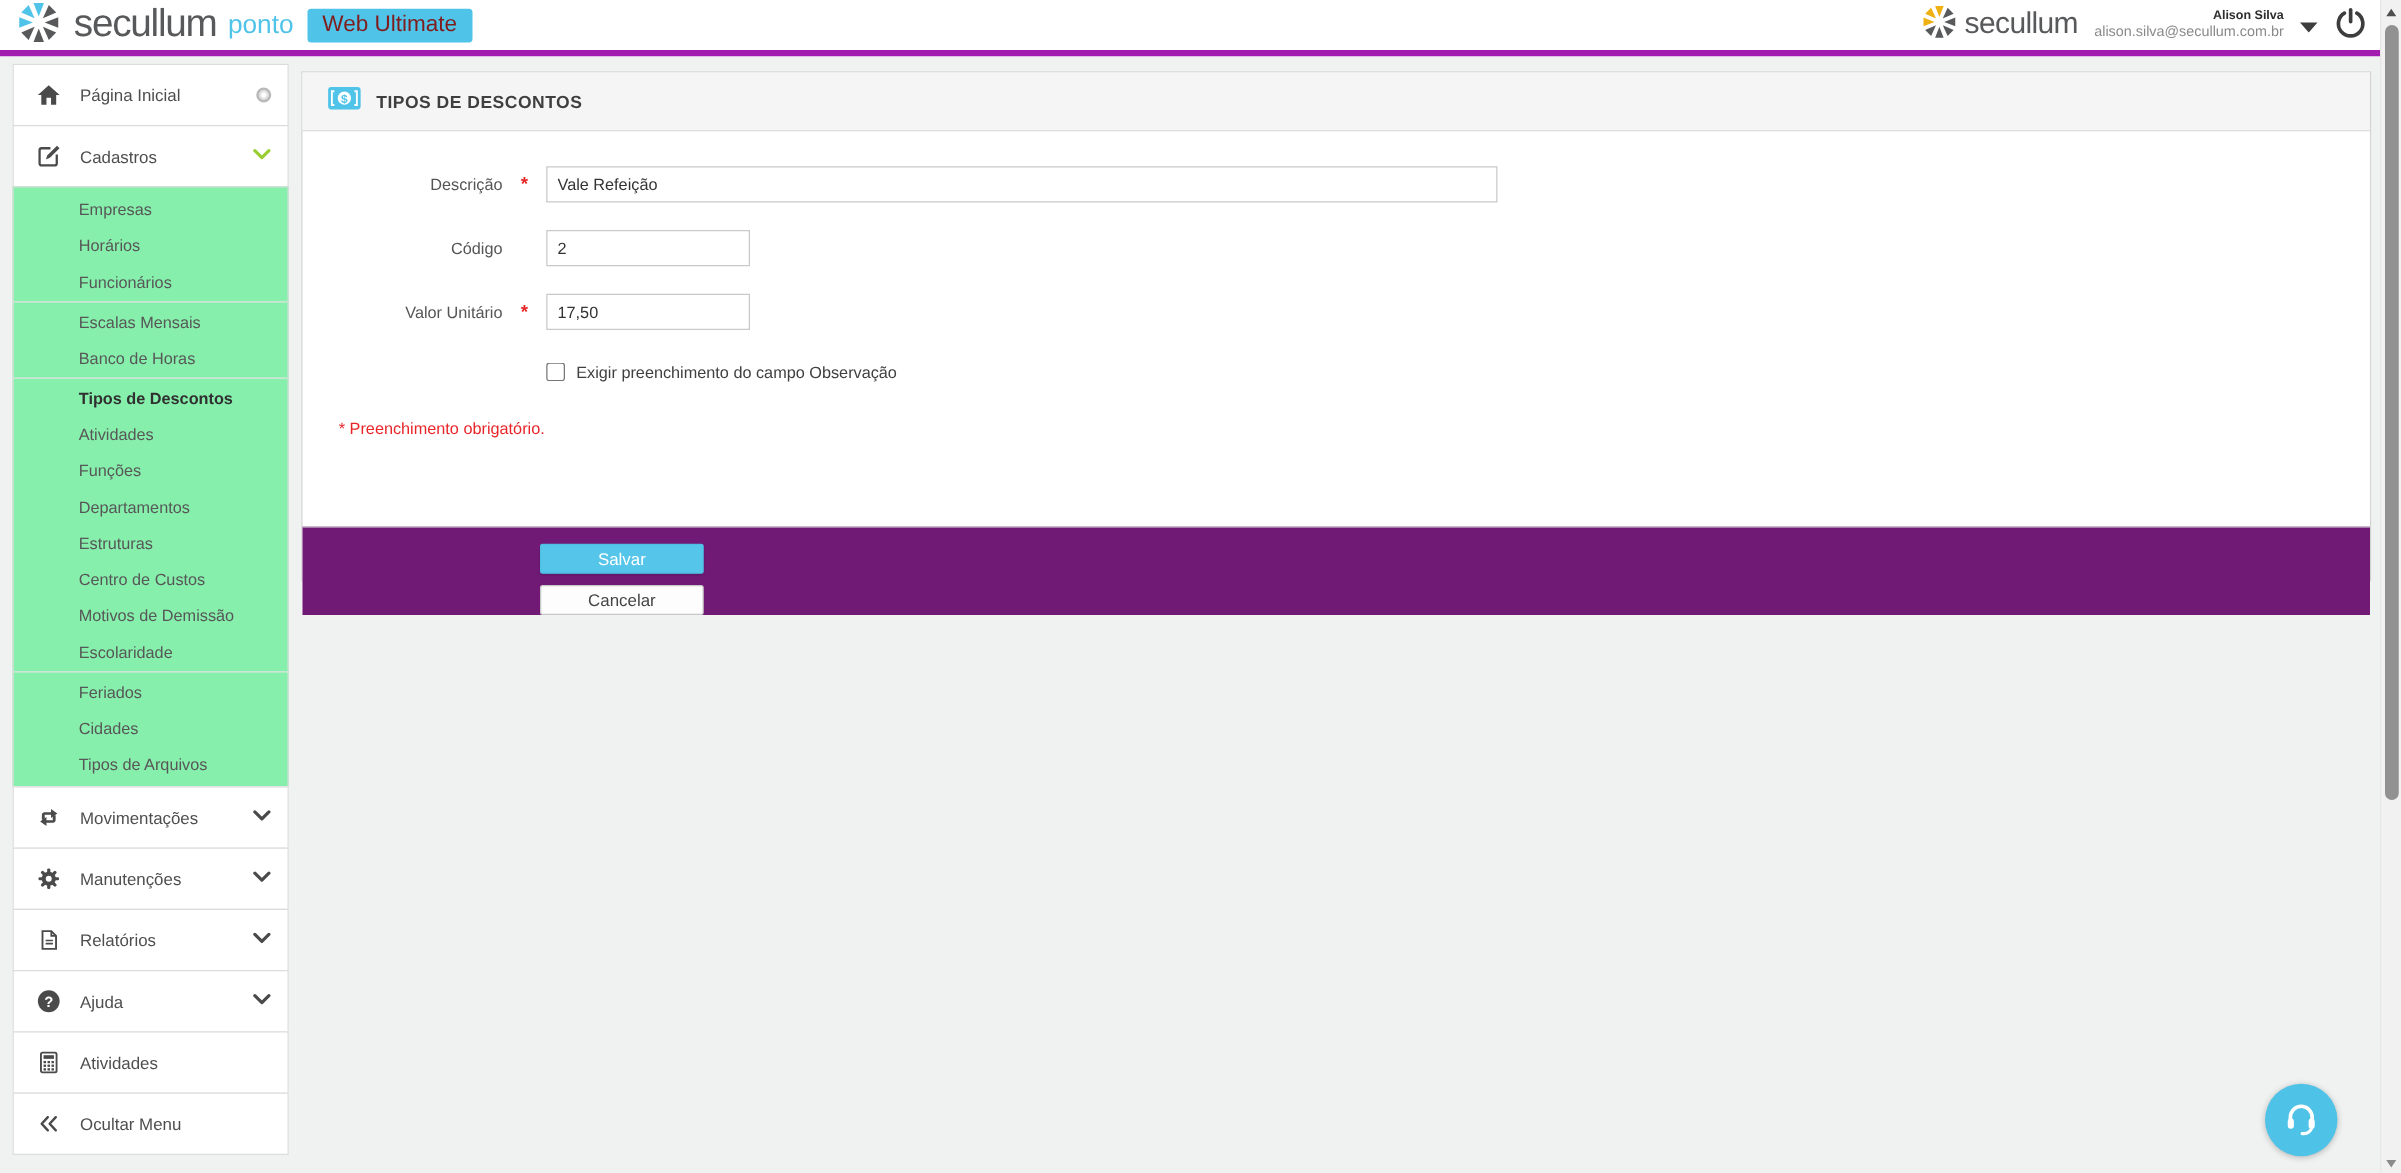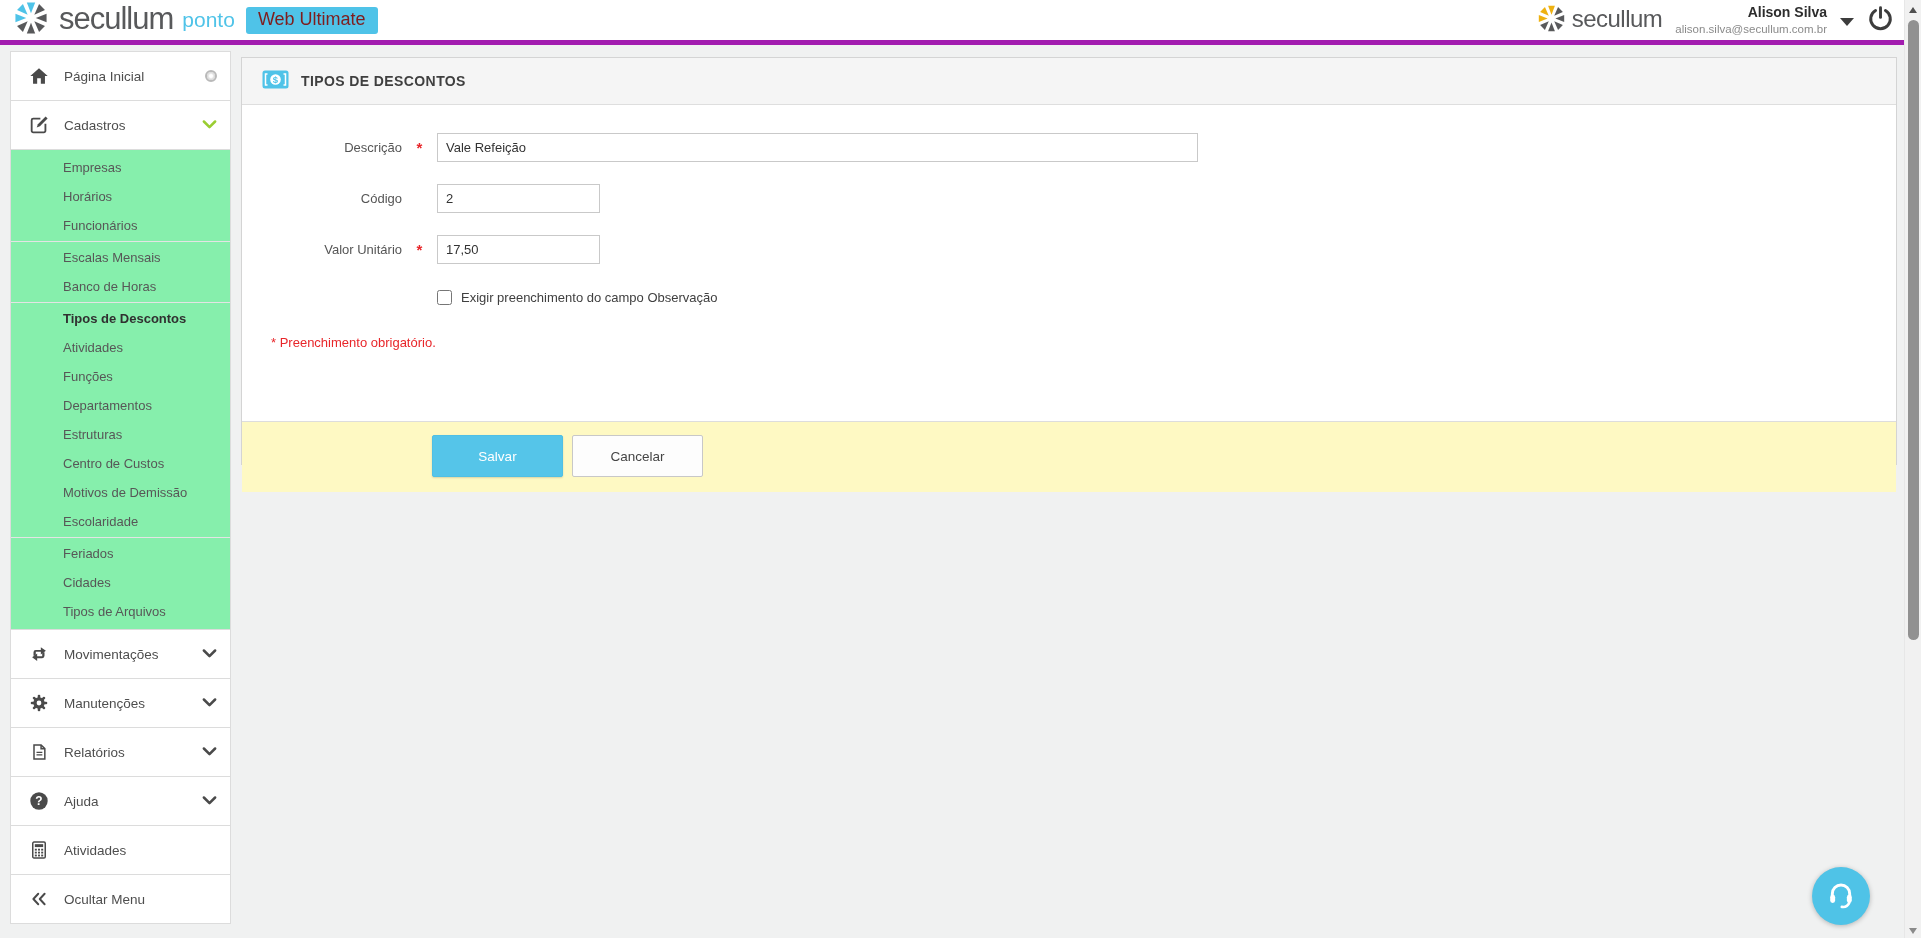--- a/index.html
+++ b/index.html
@@ -12,21 +12,21 @@
             justify-content:space-between; padding:0 10px 0 12px; }
   .brand { display:flex; align-items:center; gap:9px; }
   .brand-name { font-size:31px; color:#58595b; letter-spacing:-1px; margin-top:-3px; }
   .brand-product { font-size:21px; color:#4fc3e8; margin-top:-1px; }
   .edition-badge { background:#4fc3e8; color:#7f1d1d; font-size:18px; padding:2px 12px 4px;
                    border-radius:3px; margin-left:2px; }
   .header-right { display:flex; align-items:center; gap:13px; }
   .partner { display:flex; align-items:center; gap:5px; }
   .partner-name { font-size:24px; color:#58595b; letter-spacing:-0.5px; margin-top:-2px; }
   .user-block { text-align:right; line-height:1.25; cursor:pointer; }
-  .user-name { font-size:14px; font-weight:bold; color:#2d2d2d; }
+  .user-name { font-size:10px; font-weight:bold; color:#2d2d2d; }
   .user-email { font-size:11.5px; color:#8a8a8a; }
   .caret-down { width:0; height:0; border-left:7px solid transparent;
                 border-right:7px solid transparent; border-top:8px solid #3d3d3d; margin-top:4px; }
   .power-btn { background:none; border:none; cursor:pointer; display:flex; align-items:center; }
 
   
   .scrollbar { position:absolute; top:0; right:0; width:17px; height:938px; background:#f1f1f1;
                border-left:1px solid #e7e7e7; }
   .sb-up { position:absolute; top:7px; left:4px; width:0; height:0;
            border-left:4.5px solid transparent; border-right:4.5px solid transparent;
@@ -64,22 +64,22 @@
   .flabel { width:160px; text-align:right; font-size:13px; color:#555; }
   .fstar { width:35px; text-align:center; color:#e8262a; font-weight:bold; font-size:15px; }
   input.text { height:29px; border:1px solid #c9c9c9; padding:0 8px; font-size:13px;
                color:#333; background:#fff; font-family:inherit; }
   .w-lg { width:761px; }
   .w-sm { width:163px; }
   .checkbox-row { margin-top:26px; margin-left:195px; display:flex; align-items:center; gap:9px; }
   .checkbox-row input { width:15px; height:15px; cursor:pointer; }
   .checkbox-row span { font-size:13px; color:#404040; }
   .required-note { margin-top:30px; margin-left:29px; color:#e8262a; font-size:13px; }
-  .panel-footer { border-top:1px solid #ddd; height:71px; background:#fef9c3;
-                  display:flex; align-items:flex-start; padding:13px 0 0 190px; gap:9px; }
+  .panel-footer { border-top:1px solid #ddd; height:71px; background:#701a75;
+                  display:flex; align-items:flex-start; padding:13px 0 0 190px; gap:9px;flex-direction:column; }
   .btn { width:131px; height:42px; font-size:13.5px; font-family:inherit; border-radius:2px;
          cursor:pointer; }
   .btn-save { background:#55c5e9; border:1px solid #4fc0e5; color:#fff;
               box-shadow:0 1px 2px rgba(0,0,0,0.15); }
   .btn-cancel { background:#fdfdfd; border:1px solid #c8c8c8; color:#454545; }
 
   
   .help-float { position:absolute; right:51px; bottom:13px; width:58px; height:58px;
                 border-radius:50%; background:#4fc3e7; border:none; display:flex;
                 align-items:center; justify-content:center; cursor:pointer;

